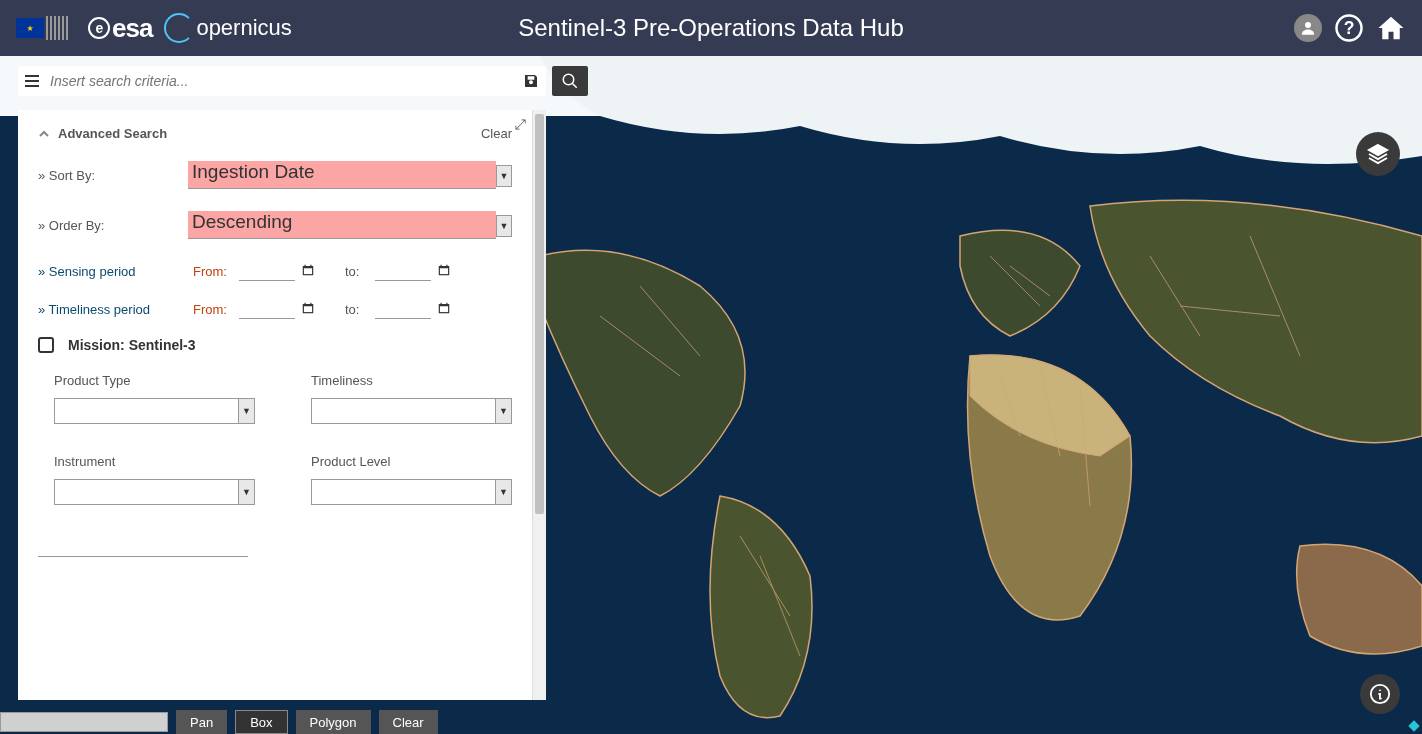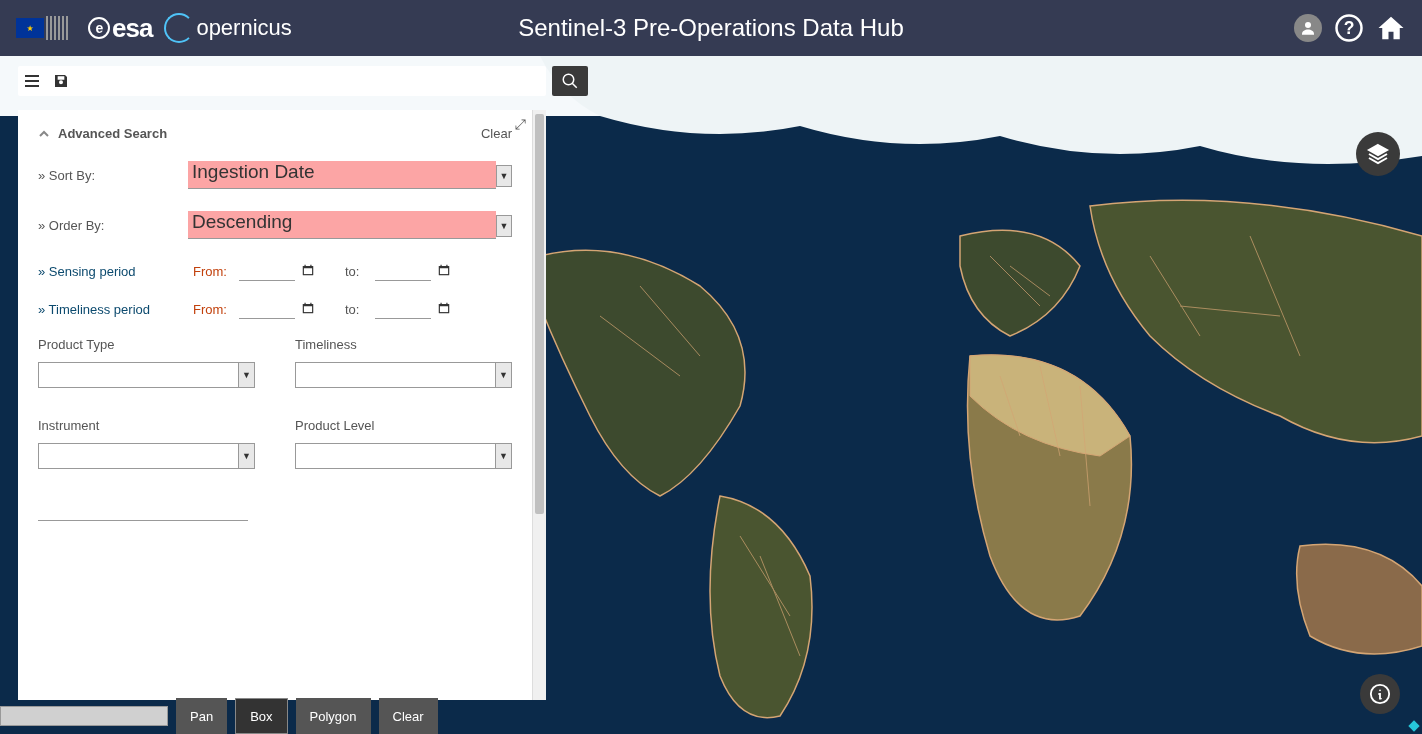--- a/index.html
+++ b/index.html
@@ -58,33 +58,33 @@
 .period-from { width: 46px; color: #c2410c; }
 .period-input { width: 56px; border: none; border-bottom: 1px solid #999; height: 20px; }
 .cal-icon { margin: 0 30px 0 6px; cursor: pointer; }
 .period-to { width: 30px; color: #555; }
 
 .mission-row { display: flex; align-items: center; gap: 14px; margin: 6px 0 20px 0; }
 .mission-check { width: 16px; height: 16px; border: 2px solid #333; border-radius: 3px; cursor: pointer; }
 .mission-label { font-weight: bold; font-size: 14px; }
 
 .two-col { display: flex; gap: 40px; margin-bottom: 30px; }
-.col { flex: 1; }
+.col { flex: 1; margin-left: 16px; }
 .col-label { color: #555; margin-bottom: 10px; font-size: 13px; }
 .col-select { width: 100%; height: 26px; border: 1px solid #999; background: white; display: flex; }
 .col-select-body { flex: 1; }
 .col-select-arrow { width: 16px; background: #e8e8e8; border-left: 1px solid #999; display: flex; align-items: center; justify-content: center; font-size: 9px; }
 
 .orbit-label { color: #555; font-size: 13px; margin-bottom: 30px; }
 .orbit-input { width: 210px; border: none; border-bottom: 1px solid #999; height: 22px; }
 
 
 .bottom-bar { position: absolute; bottom: 0; left: 0; display: flex; align-items: center; gap: 8px; z-index: 20; }
 .zoom-bar { width: 168px; height: 20px; background: #d0d0d0; border: 1px solid #999; }
-.tool-btn { height: 36px; padding: 0 14px; background: #555; color: white; font-size: 13px; display: flex; align-items: center; cursor: pointer; }
+.tool-btn { height: 24px; padding: 0 14px; background: #555; color: white; font-size: 13px; display: flex; align-items: center; cursor: pointer; }
 .tool-btn.active { background: #333; border: 1px solid #888; }
 
 
 .layers-btn { position: absolute; top: 76px; right: 22px; width: 44px; height: 44px; background: #3a3a3a; border-radius: 50%; display: flex; align-items: center; justify-content: center; cursor: pointer; z-index: 10; }
 .info-btn { position: absolute; bottom: 20px; right: 22px; width: 40px; height: 40px; background: #3a3a3a; border-radius: 50%; display: flex; align-items: center; justify-content: center; cursor: pointer; z-index: 10; }
 .pointer-dot { position: absolute; bottom: 4px; right: 4px; width: 8px; height: 8px; background: #26c6da; transform: rotate(45deg); z-index: 10; }
 </style>
 </head>
 <body>
 
@@ -152,20 +152,21 @@
     </svg>
   </div>
 
   <div class="search-row">
     <div class="search-bar">
       <div class="menu-icon">
         <svg width="14" height="12" viewBox="0 0 14 12">
             <path d="M0 1h14M0 6h14M0 11h14" stroke="#333" stroke-width="2"></path>
           </svg>
       </div>
+      <input class="search-input" placeholder="Insert search criteria..." style="">
       <div class="save-icon">
         <svg width="16" height="16" viewBox="0 0 24 24" fill="#333">
             <path d="M3 3h15l3 3v15H3V3zm4 2v5h10V5H7zm2 9a3 3 0 106 0 3 3 0 00-6 0z"></path>
           </svg>
       </div>
     </div>
     <div class="search-btn">
       <svg width="18" height="18" viewBox="0 0 24 24" fill="none" stroke="white" stroke-width="2">
           <circle cx="10" cy="10" r="7"></circle>
           <path d="M15 15l6 6"></path>
@@ -231,20 +232,24 @@
             </svg></span>
         <div class="period-to">to:</div>
         <input class="period-input" style="">
         <span class="cal-icon" style="margin-right:0"><svg width="14" height="14" viewBox="0 0 24 24" fill="#333">
               <rect x="3" y="5" width="18" height="16" rx="1"></rect>
               <rect x="5" y="9" width="14" height="10" fill="white"></rect>
               <path d="M7 3v4M17 3v4" stroke="#333" stroke-width="2"></path>
             </svg></span>
       </div>
 
+      <div class="mission-row">
+        <div class="mission-check"></div>
+        <div class="mission-label">Mission: Sentinel-3</div>
+      </div>
 
       <div class="two-col">
         <div class="col">
           <div class="col-label">Product Type</div>
           <div class="col-select">
               <div class="col-select-body"></div>
               <div class="col-select-arrow">▼</div>
             </div>
         </div>
         <div class="col">

